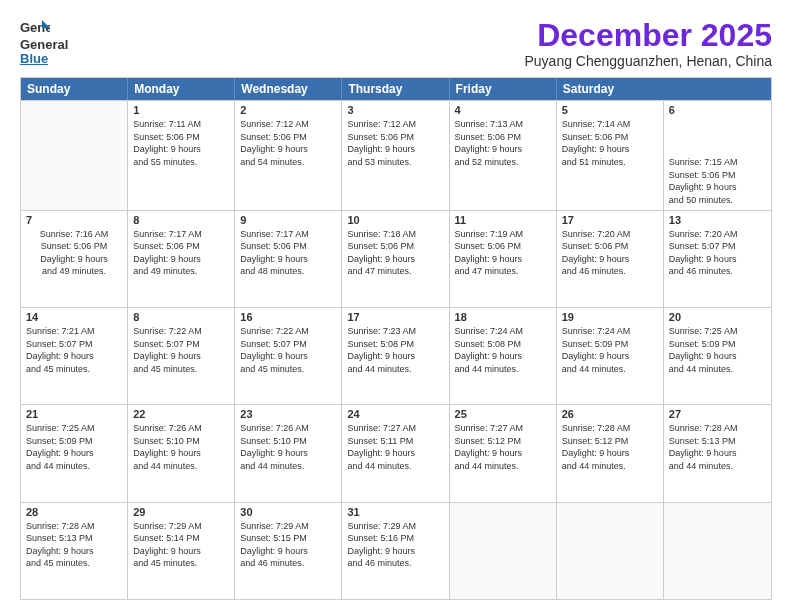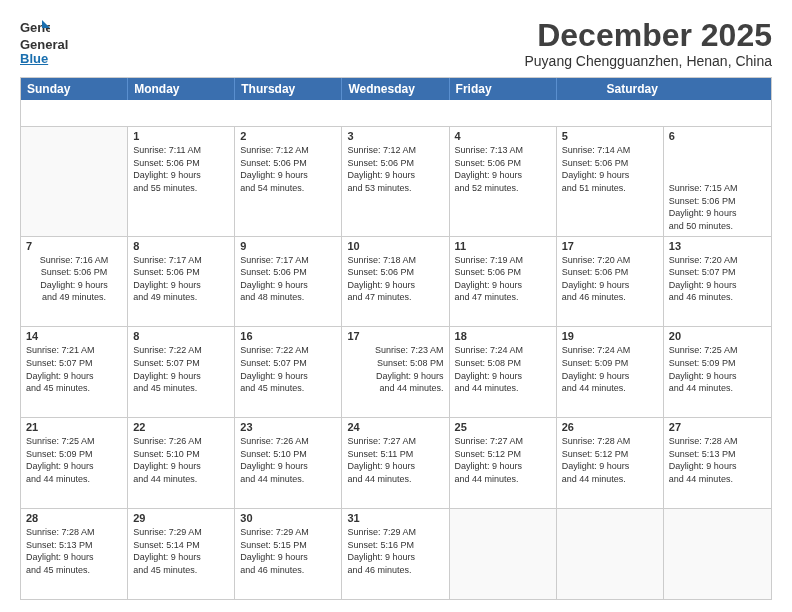--- a/index.html
+++ b/index.html
@@ -32,49 +32,48 @@
       display: flex;
       align-items: center;
       gap: 2px;
     }
     .title-block {
       text-align: right;
     }
     .month-title {
       font-size: 32px;
       font-weight: bold;
-      color: #404040;
+      color: #6d28d9;
       line-height: 1.1;
     }
     .location {
       font-size: 14px;
       color: #333;
       margin-left: 32px;
     }
     .calendar {
       flex: 1;
       display: flex;
       flex-direction: column;
       border: 1px solid #ccc;
-      gap: 26px;
     }
     .cal-header {
       display: grid;
       grid-template-columns: repeat(7, 1fr);
       background: #3a6faf;
     }
     .cal-header-cell {
       color: white;
       font-size: 12px;
       font-weight: bold;
       padding: 4px 6px;
       border-right: 1px solid #5a8fcf;
       text-align: left;
     }
-    .cal-header-cell:last-child { border-right: none; text-align: right; }
+    .cal-header-cell:last-child { border-right: none; }
     .cal-body {
       flex: 1;
       display: flex;
       flex-direction: column;
     }
     .cal-week {
       display: grid;
       grid-template-columns: repeat(7, 1fr);
       flex: 1;
       border-top: 1px solid #ccc;
@@ -123,22 +122,22 @@
     <div class="title-block">
       <div class="month-title">December 2025</div>
       <div class="location">Puyang Chengguanzhen, Henan, China</div>
     </div>
   </div>
 
   <div class="calendar">
     <div class="cal-header">
     <div class="cal-header-cell">Sunday</div>
         <div class="cal-header-cell">Monday</div>
+        <div class="cal-header-cell">Wednesday</div>
         <div class="cal-header-cell">Thursday</div>
-        <div class="cal-header-cell">Wednesday</div>
         <div class="cal-header-cell">Friday</div>
         <div class="cal-header-cell">Saturday</div>
       </div>
     <div class="cal-body">
     <div class="cal-week">
           <div class="cal-cell empty"></div>
           <div class="cal-cell">
             <span class="day-num">1</span>
             <div class="cell-info" style="white-space: pre-line;">Sunrise: 7:11 AM
 Sunset: 5:06 PM
@@ -249,21 +248,21 @@
           </div>
           <div class="cal-cell">
             <span class="day-num">16</span>
             <div class="cell-info" style="white-space: pre-line;">Sunrise: 7:22 AM
 Sunset: 5:07 PM
 Daylight: 9 hours
 and 45 minutes.</div>
           </div>
           <div class="cal-cell">
             <span class="day-num">17</span>
-            <div class="cell-info" style="white-space: pre-line; text-align: right;">Sunrise: 7:23 AM
+            <div class="cell-info" style="white-space: pre-line;">Sunrise: 7:23 AM
 Sunset: 5:08 PM
 Daylight: 9 hours
 and 44 minutes.</div>
           </div>
           <div class="cal-cell">
             <span class="day-num">18</span>
             <div class="cell-info" style="white-space: pre-line;">Sunrise: 7:24 AM
 Sunset: 5:08 PM
 Daylight: 9 hours
 and 44 minutes.</div>

